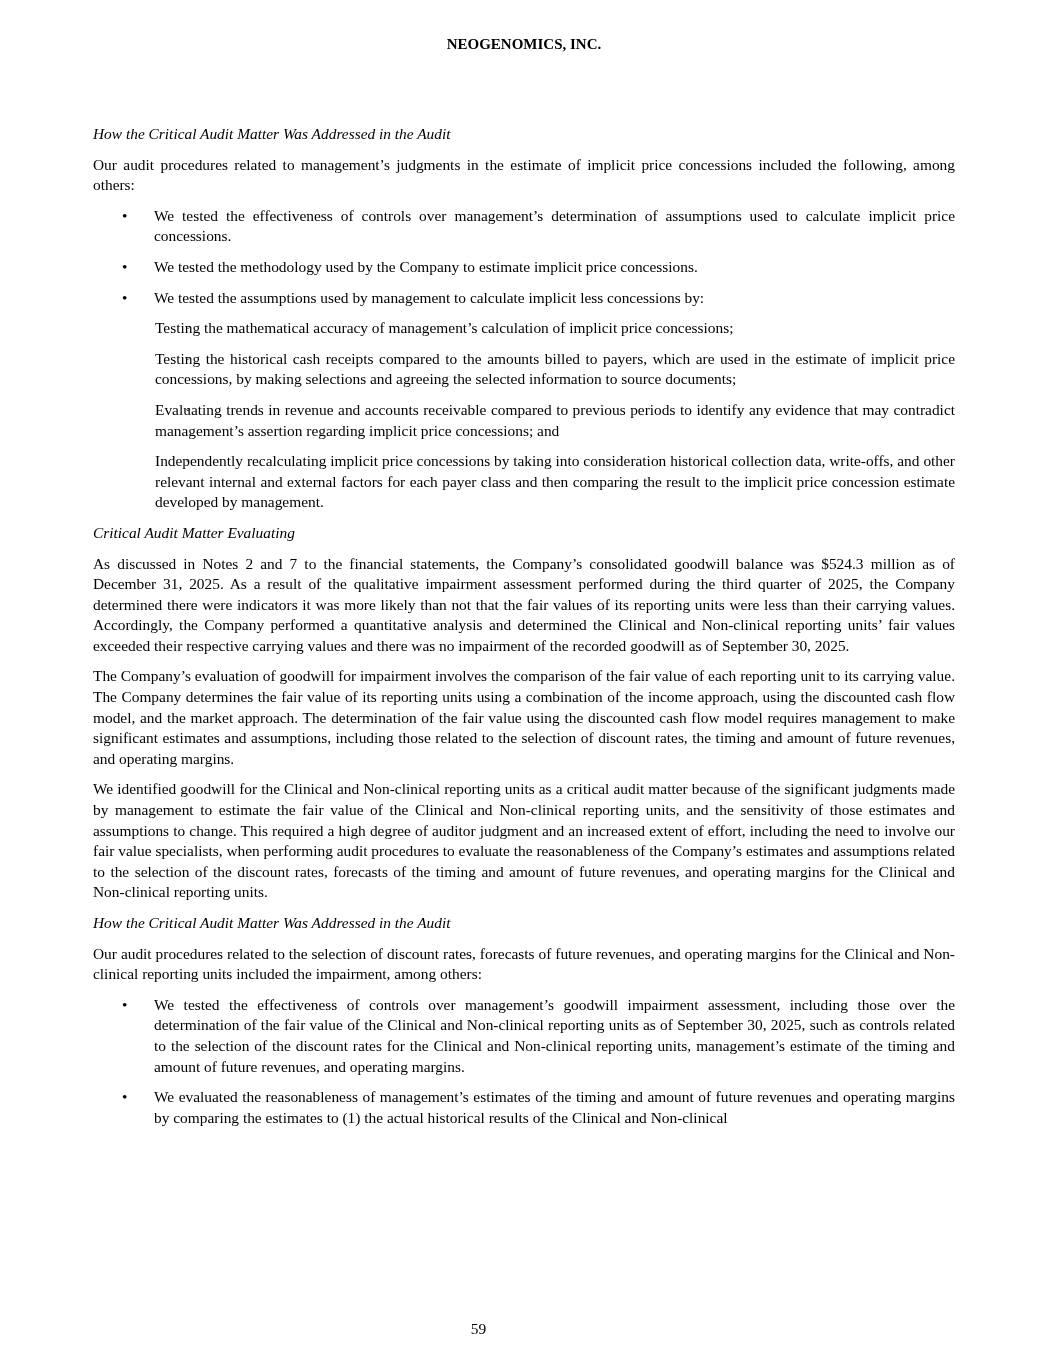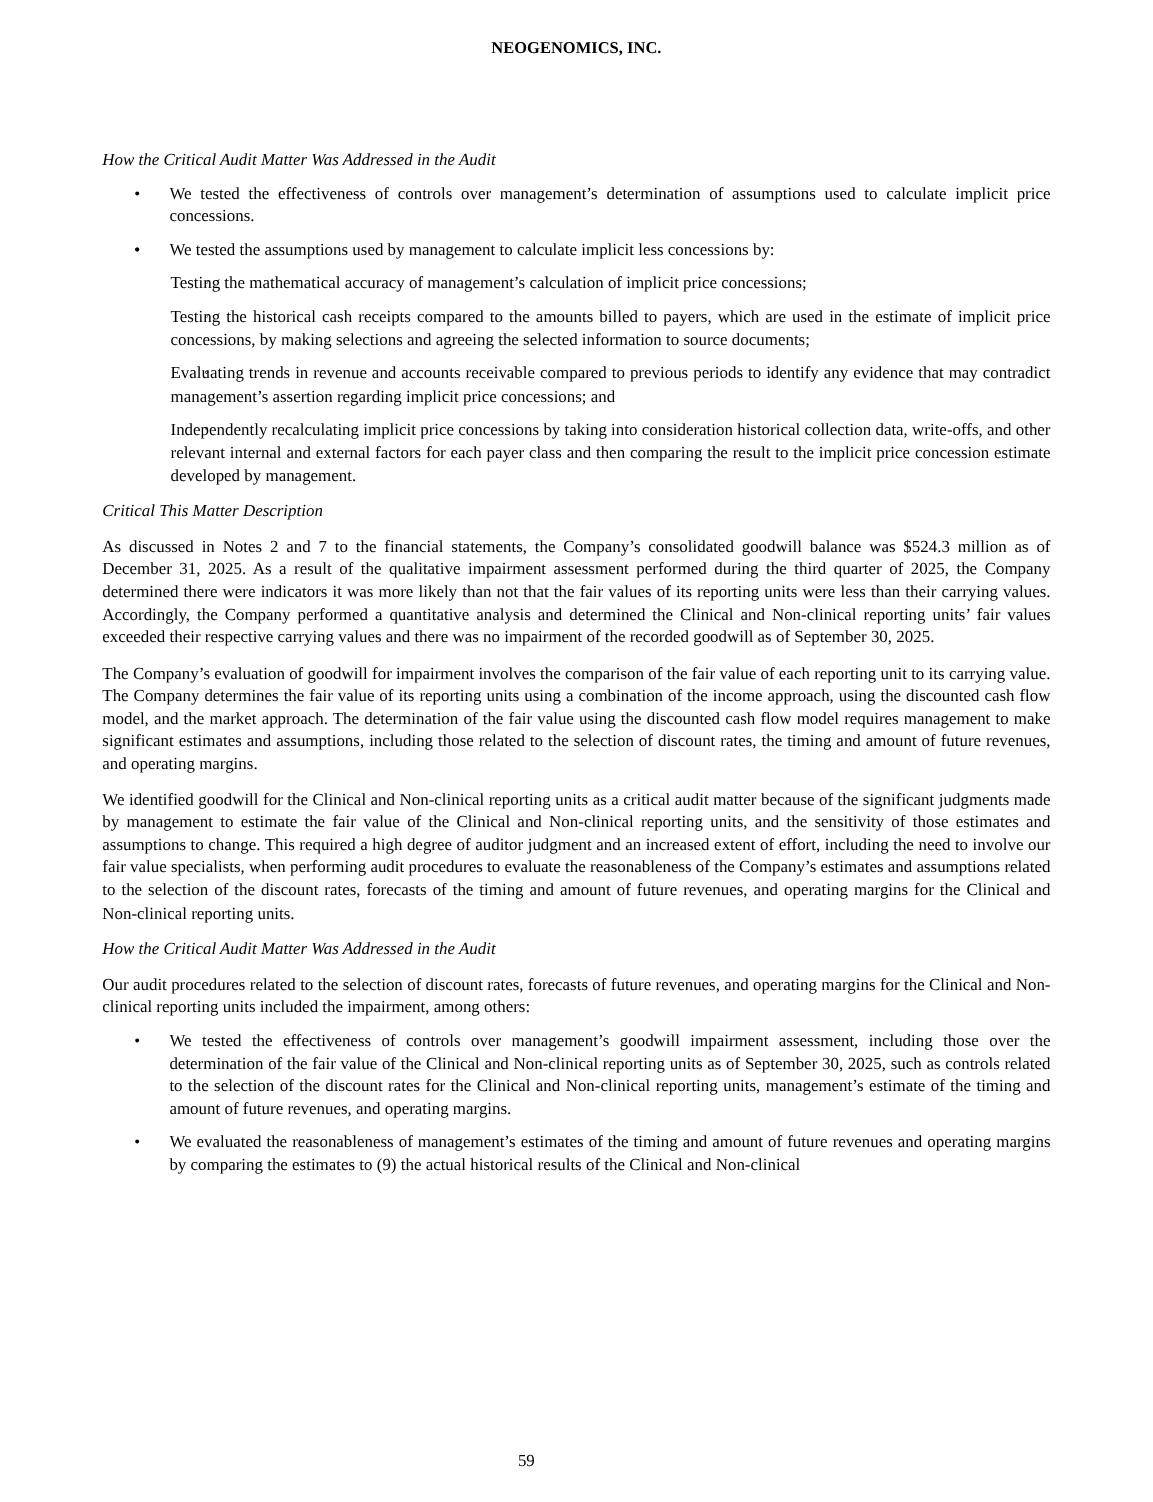--- a/index.html
+++ b/index.html
@@ -21,21 +21,21 @@
     text-align: center;
     font-weight: bold;
     font-size: 15px;
   }
   .content {
     position: absolute;
     top: 124px;
     left: 93px;
     width: 862px;
   }
-  p { margin: 12px 0 10px 0; text-align: justify; }
+  p { margin: 0 0 10px 0; text-align: justify; }
   .italic { font-style: italic; }
   .bold { font-weight: bold; }
   ul.bullets { list-style: none; margin: 0; padding: 0; }
   ul.bullets > li {
     position: relative;
     padding-left: 61px;
     margin-bottom: 10px;
     text-align: justify;
   }
   ul.bullets > li > .marker {
@@ -68,28 +68,30 @@
   }
 </style>
 </head>
 <body>
 
 <div class="page-header">NEOGENOMICS, INC.</div>
 
 <div class="content">
 
   <p class="italic">How the Critical Audit Matter Was Addressed in the Audit</p>
+  <p>Our audit procedures related to management’s judgments in the estimate of implicit price concessions included the following, among others:</p>
 
   <ul class="bullets">
     <li>
       <span class="marker">•</span>
       <span>We tested the effectiveness of controls over management’s determination of assumptions used to calculate implicit price concessions.</span>
     </li>
     <li>
       <span class="marker">•</span>
+      <span>We tested the methodology used by the Company to estimate implicit price concessions.</span>
     </li>
     <li style="margin-bottom:0;">
       <span class="marker">•</span>
       <span>We tested the assumptions used by management to calculate implicit less concessions by:</span>
       <ul class="sub">
         <li>
           <span class="marker">◦</span>
           <span class="text">Testing the mathematical accuracy of management’s calculation of implicit price concessions;</span>
         </li>
         <li>
@@ -104,33 +106,33 @@
           <span class="text">Evaluating trends in revenue and accounts receivable compared to previous periods to identify any evidence that may contradict management’s assertion regarding implicit price concessions; and</span>
         </li>
         <li>
           <span class="marker">◦</span>
           <span class="text">Independently recalculating implicit price concessions by taking into consideration historical collection data, write-offs, and other relevant internal and external factors for each payer class and then comparing the result to the implicit price concession estimate developed by management.</span>
         </li>
       </ul>
     </li>
   </ul>
 
-  <p class="italic">Critical This Matter Description</p>
+  <p class="italic">Critical Audit Matter Evaluating</p>
   <p>As discussed in Notes 2 and 7 to the financial statements, the Company’s consolidated goodwill balance was $524.3 million as of December 31, 2025. As a result of the qualitative impairment assessment performed during the third quarter of 2025, the Company determined there were indicators it was more likely than not that the fair values of its reporting units were less than their carrying values. Accordingly, the Company performed a quantitative analysis and determined the Clinical and Non-clinical reporting units’ fair values exceeded their respective carrying values and there was no impairment of the recorded goodwill as of September 30, 2025.</p>
   <p>The Company’s evaluation of goodwill for impairment involves the comparison of the fair value of each reporting unit to its carrying value. The Company determines the fair value of its reporting units using a combination of the income approach, using the discounted cash flow model, and the market approach. The determination of the fair value using the discounted cash flow model requires management to make significant estimates and assumptions, including those related to the selection of discount rates, the timing and amount of future revenues, and operating margins.</p>
   <p>We identified goodwill for the Clinical and Non-clinical reporting units as a critical audit matter because of the significant judgments made by management to estimate the fair value of the Clinical and Non-clinical reporting units, and the sensitivity of those estimates and assumptions to change. This required a high degree of auditor judgment and an increased extent of effort, including the need to involve our fair value specialists, when performing audit procedures to evaluate the reasonableness of the Company’s estimates and assumptions related to the selection of the discount rates, forecasts of the timing and amount of future revenues, and operating margins for the Clinical and Non-clinical reporting units.</p>
 
   <p class="italic">How the Critical Audit Matter Was Addressed in the Audit</p>
   <p>Our audit procedures related to the selection of discount rates, forecasts of future revenues, and operating margins for the Clinical and Non-clinical reporting units included the impairment, among others:</p>
 
   <ul class="bullets">
     <li>
       <span class="marker">•</span>
       <span>We tested the effectiveness of controls over management’s goodwill impairment assessment, including those over the determination of the fair value of the Clinical and Non-clinical reporting units as of September 30, 2025, such as controls related to the selection of the discount rates for the Clinical and Non-clinical reporting units, management’s estimate of the timing and amount of future revenues, and operating margins.</span>
     </li>
     <li>
       <span class="marker">•</span>
-      <span>We evaluated the reasonableness of management’s estimates of the timing and amount of future revenues and operating margins by comparing the estimates to (9) the actual historical results of the Clinical and Non-clinical</span>
+      <span>We evaluated the reasonableness of management’s estimates of the timing and amount of future revenues and operating margins by comparing the estimates to (1) the actual historical results of the Clinical and Non-clinical</span>
     </li>
   </ul>
 </div>
 
 <div class="page-number">59</div>
 
 </body></html>

